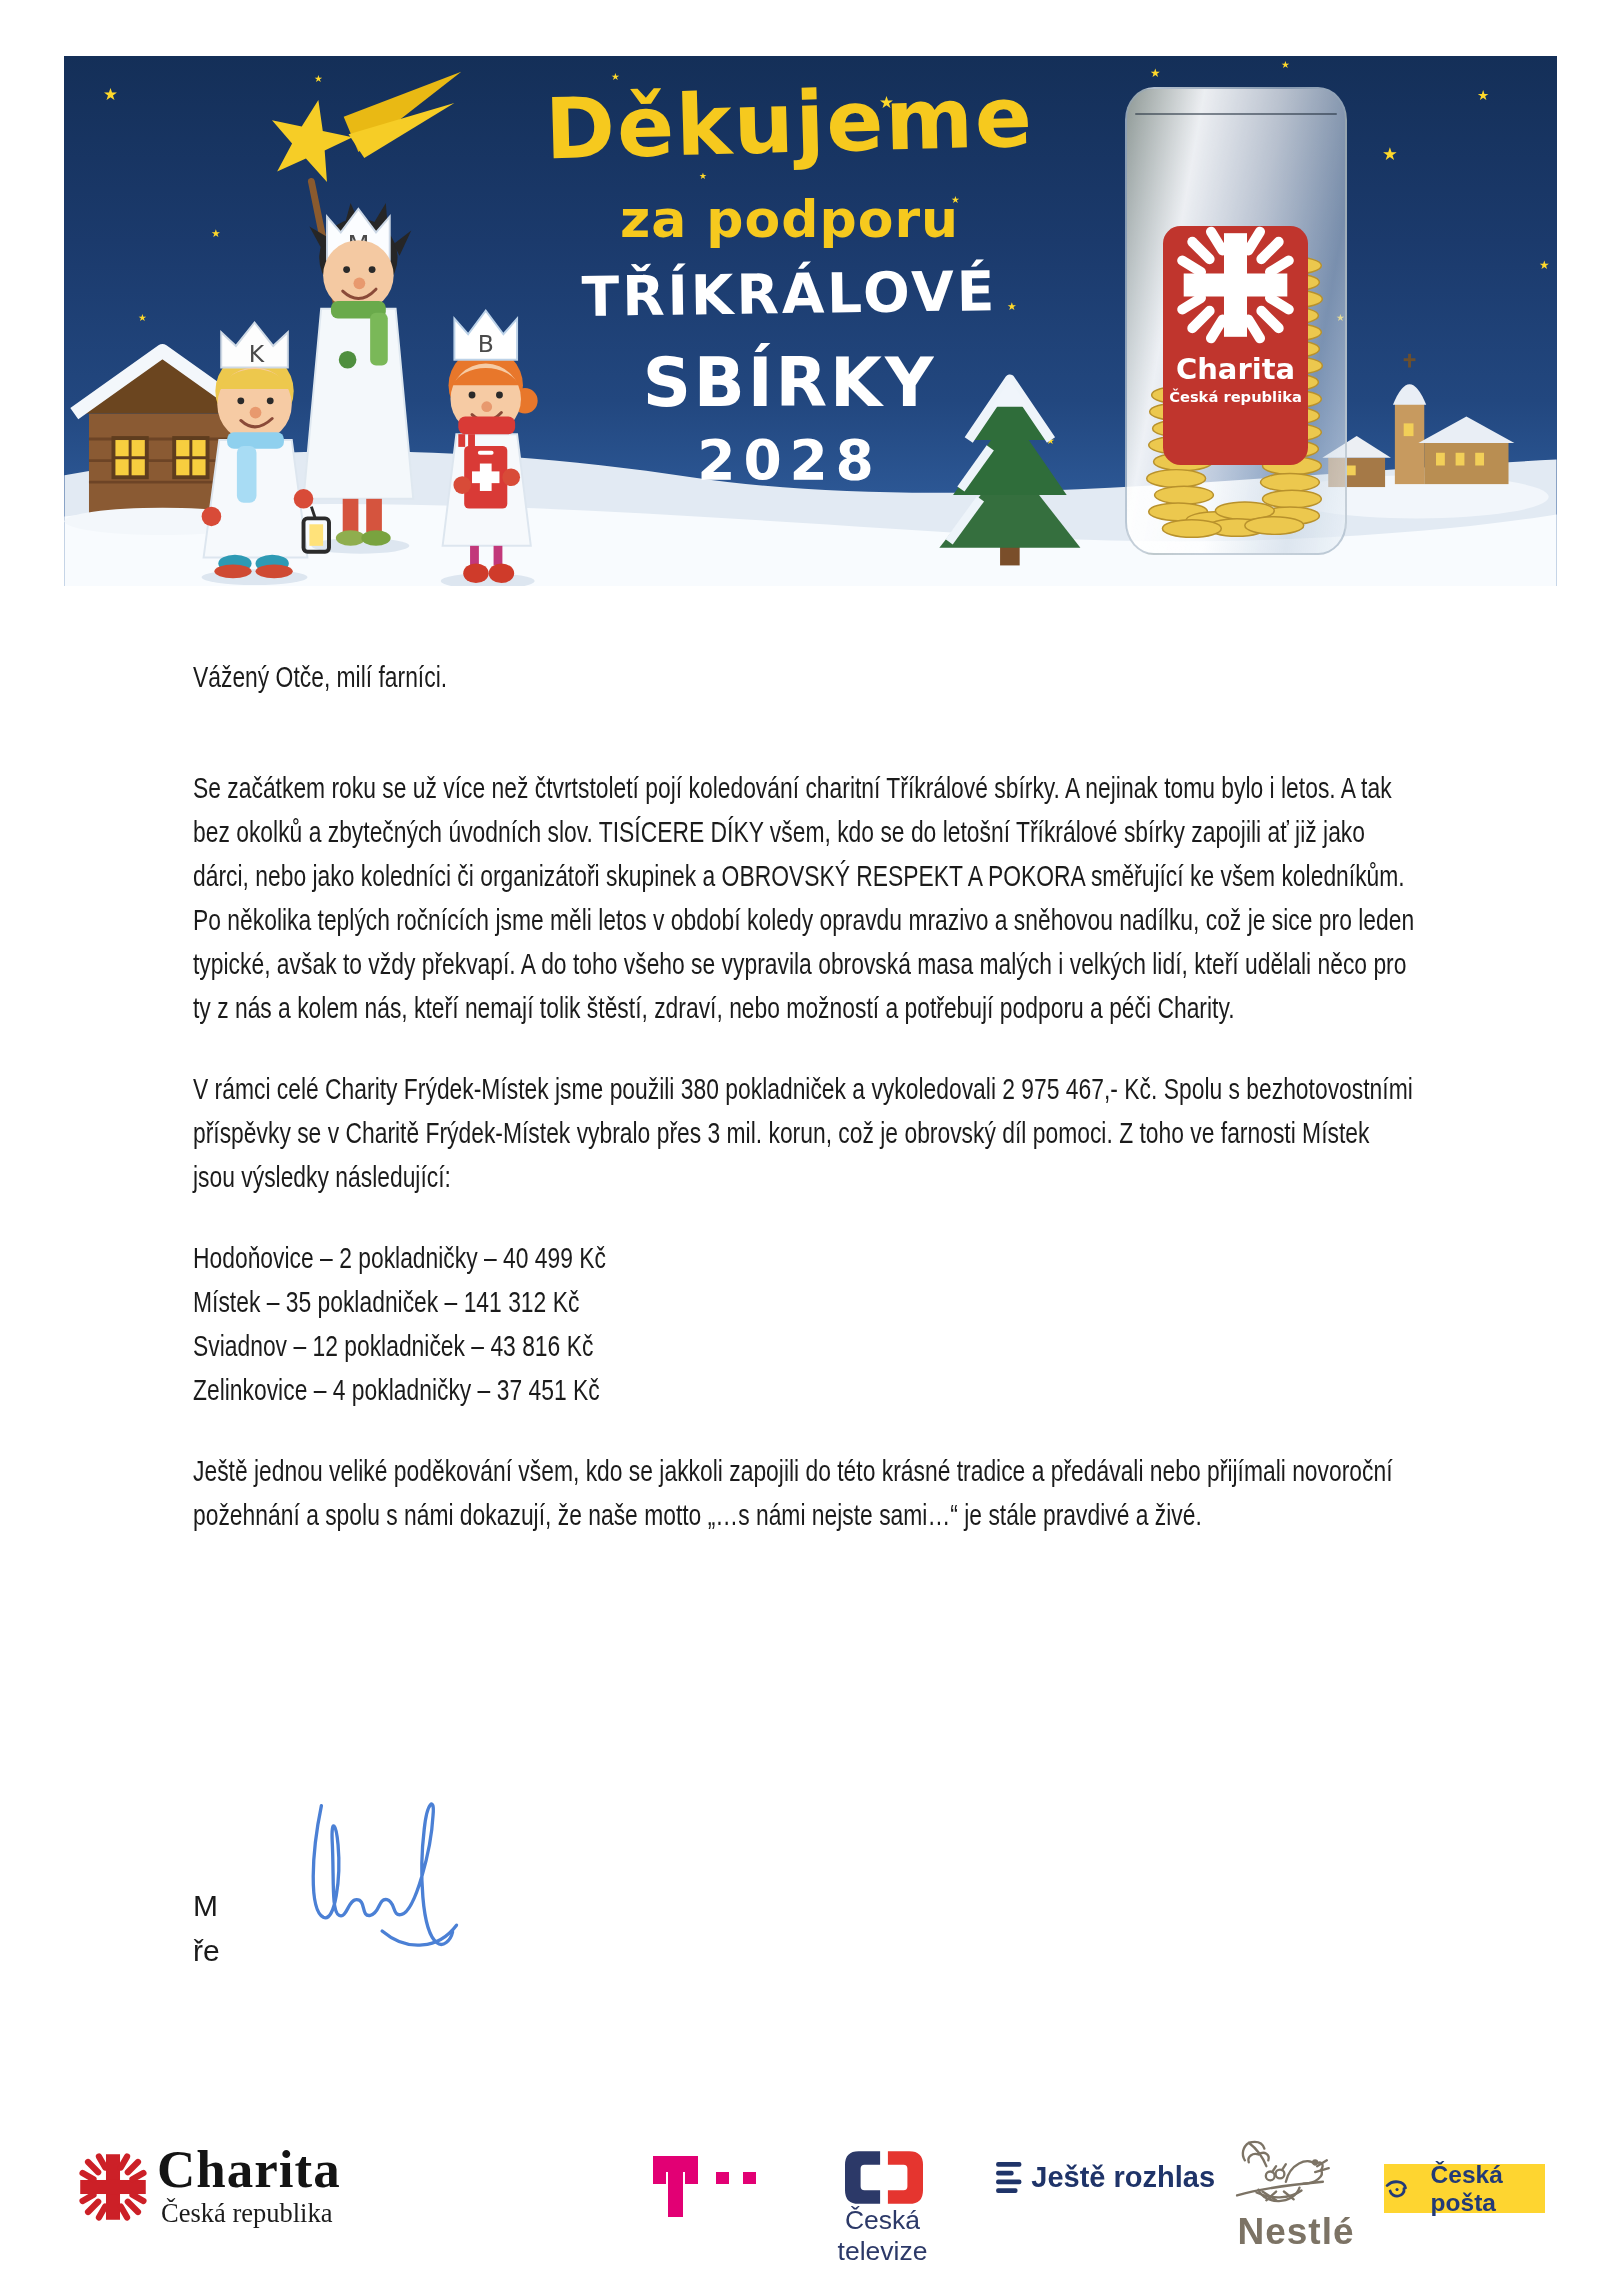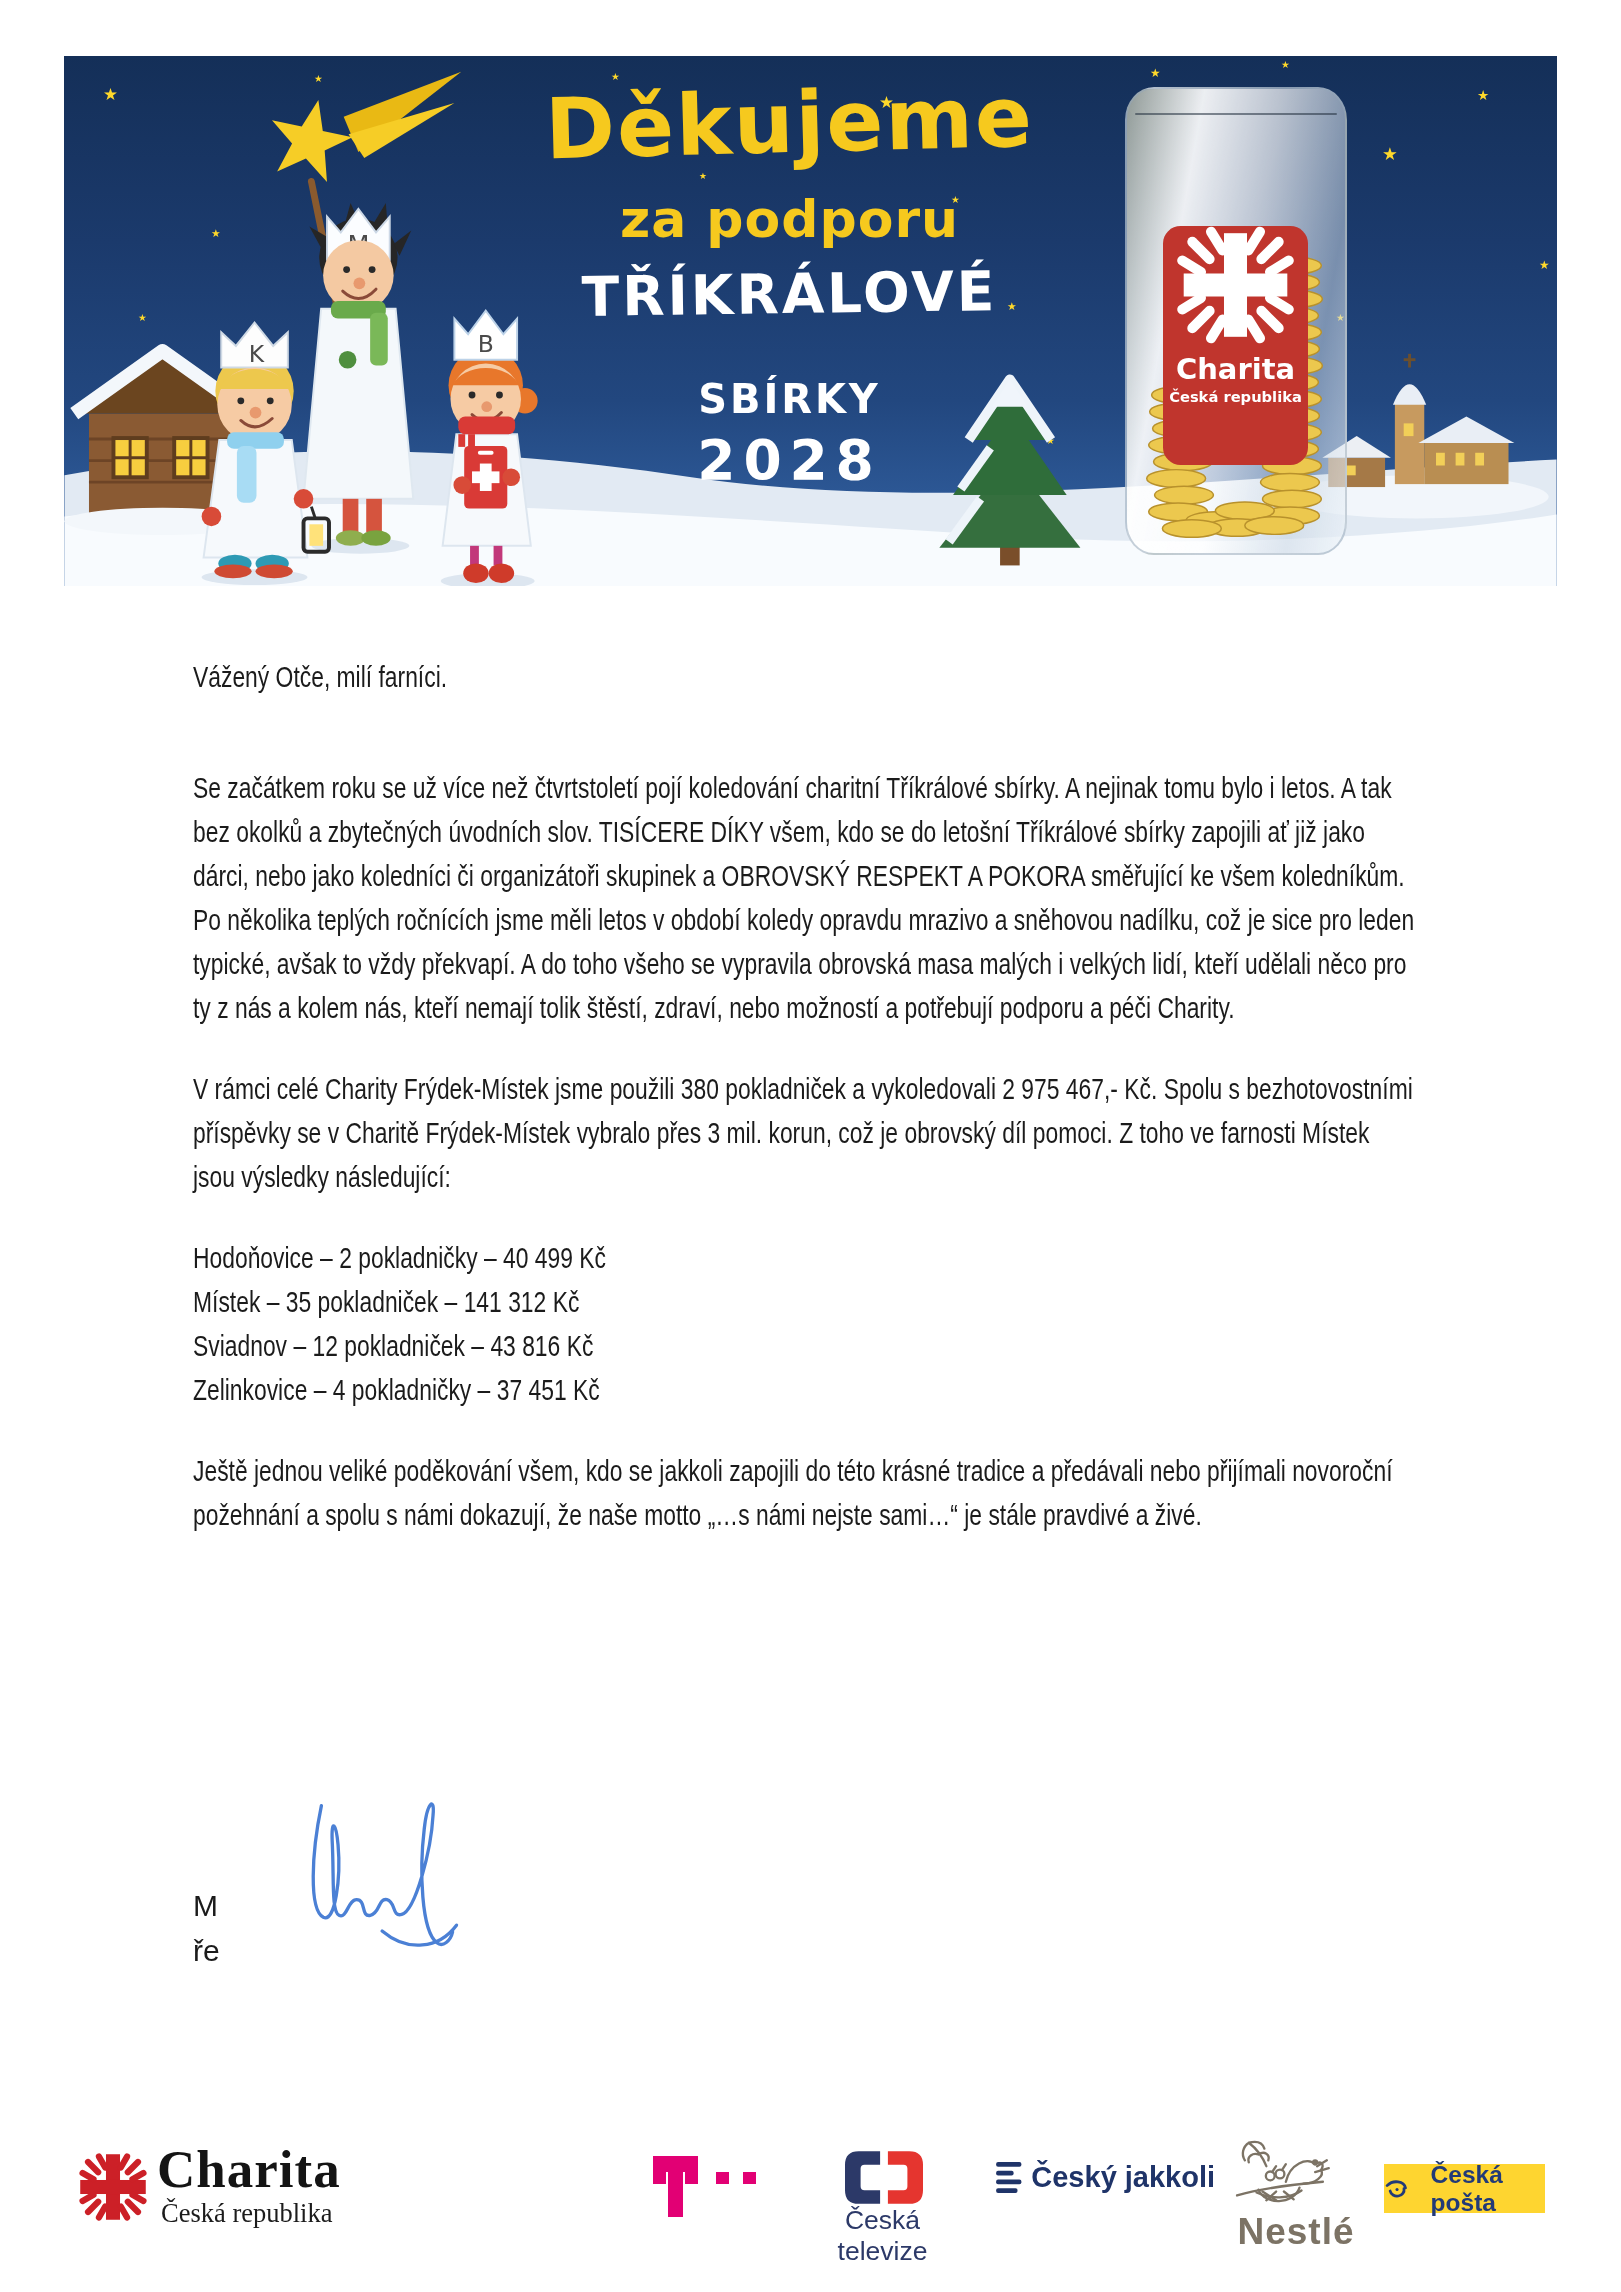--- a/index.html
+++ b/index.html
@@ -9,21 +9,21 @@
   
   .banner{position:absolute;left:64px;top:56px;width:1493px;height:530px;overflow:hidden;
           background:linear-gradient(180deg,#142f58 0%,#1b3a6c 35%,#22477f 65%,#2f5c9b 88%,#3f6fae 100%);}
   .banner svg.scene{position:absolute;left:0;top:0;width:100%;height:100%;display:block;}
   .star{position:absolute;color:#ffd92b;line-height:1;}
   .btitle{position:absolute;left:461px;width:529px;text-align:center;
           font-family:"DejaVu Sans",sans-serif;font-weight:700;}
   .t-thanks{top:17.6px;font-size:84px;color:#f6c91e;letter-spacing:2px;transform:rotate(-1.5deg);}
   .t-sub{top:133px;font-size:52px;color:#f6c91e;letter-spacing:1px;}
   .t-c1{top:206px;font-size:55px;color:#fff;letter-spacing:2.9px;transform:rotate(-0.8deg);}
-  .t-c2{top:288px;font-size:40px;color:#fff;letter-spacing:2.9px;margin-top:32px;}
+  .t-c2{top:288px;font-size:67px;color:#fff;letter-spacing:2.9px;}
   .t-year{top:372px;font-size:55px;color:#fff;letter-spacing:7.8px;}
 
   
   .jar{position:absolute;left:1061px;top:31px;width:218px;height:464px;border-radius:29px/33px;
        border:2.9px solid rgba(150,168,185,.55);
        background:linear-gradient(100deg,rgba(226,224,190,.60),rgba(255,255,255,.92) 26%,rgba(255,255,255,.70) 52%,rgba(198,212,226,.55) 80%,rgba(236,242,248,.65));}
   .jar-lid{position:absolute;left:7.8px;right:7.8px;top:23.5px;height:2.9px;border-radius:2px;background:rgba(35,48,62,.55);}
   .jar svg.coins{position:absolute;left:0;top:0;width:100%;height:100%;}
   .jar-label{position:absolute;left:36px;top:137px;width:145px;height:239px;border-radius:17.6px;
              background:#c0352d;text-align:center;color:#fff;}
@@ -340,21 +340,21 @@
   </svg>
   <div class="ct-text">Česká televize</div>
 
   <div class="rozhlas">
     <svg width="25.5" height="35" viewBox="0 0 26 36">
       <rect x="0" y="2" width="26" height="5" rx="2" fill="#1f3469"></rect>
       <rect x="0" y="11" width="18" height="5" rx="2" fill="#1f3469"></rect>
       <rect x="0" y="20" width="26" height="5" rx="2" fill="#1f3469"></rect>
       <rect x="0" y="29" width="22" height="5" rx="2" fill="#1f3469"></rect>
     </svg>
-    <span class="rozhlas-text">Český jakkoli</span>
+    <span class="rozhlas-text">Ještě rozhlas</span>
   </div>
 
   <svg class="nestle-icon" width="102" height="80" viewBox="0 0 104 82">
     <g fill="none" stroke="#7c7365" stroke-width="2.4" stroke-linecap="round">
       <path d="M8,64 C32,57 62,53 96,50"></path>
       <path d="M30,58 C36,74 66,74 72,56"></path>
       <path d="M28,61 C42,68 62,68 74,59"></path>
       <path d="M34,60 L48,69 M48,60 L38,69 M56,60 L66,68"></path>
       <path d="M58,50 C62,32 80,24 88,32 C94,28 98,32 94,38 C98,44 88,52 76,52"></path>
       <circle cx="88" cy="30" r="2" fill="#7c7365"></circle>

